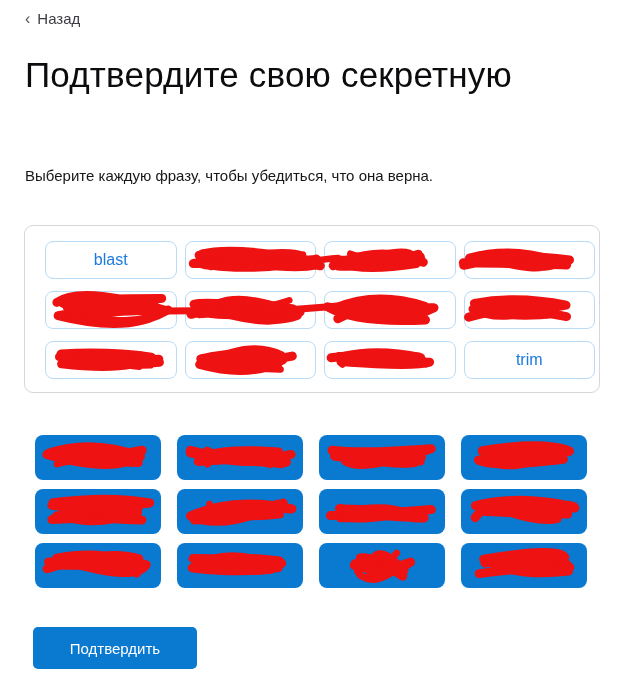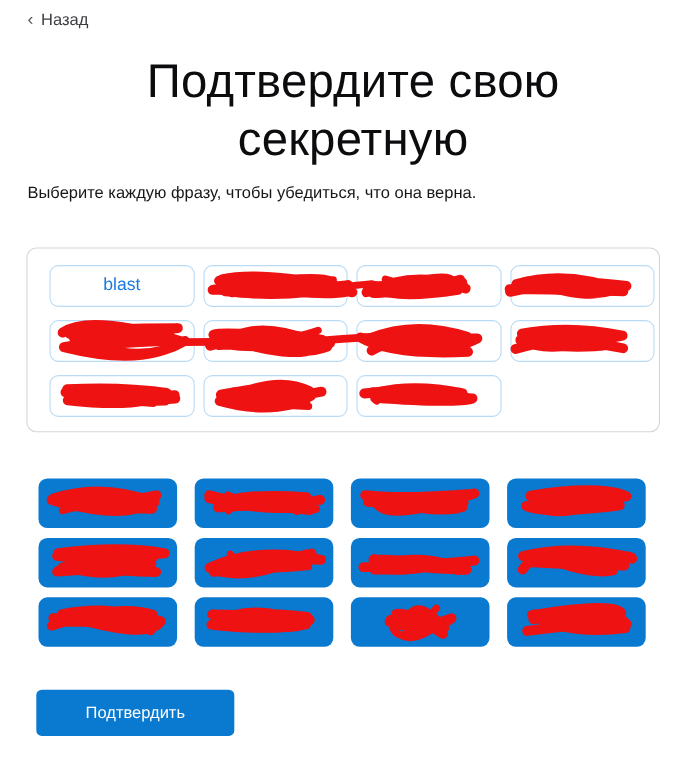--- a/index.html
+++ b/index.html
@@ -11,23 +11,22 @@
   
   .back {
     position:absolute; left:25px; top:10px;
     display:flex; align-items:center; gap:7px;
     font-size:15px; color:#3c3c43; text-decoration:none; cursor:pointer;
   }
   .back .chev { font-size:16px; color:#55555c; line-height:1; }
   
   .title {
     position:absolute; left:25px; top:48px; width:592px;
-    font-size:43px; font-weight:400; color:#0c0c0f; letter-spacing:.2px;
+    font-size:35px; font-weight:400; color:#0c0c0f; letter-spacing:.2px;
     line-height:53px;
-    text-align:center;
   }
   .title span { display:block; }
   
   .subtitle {
     position:absolute; left:25px; top:167px;
     font-size:15px; color:#17171a;
   }
   
   .phrase-panel {
     position:absolute; left:24px; top:225px; width:576px; height:168px;
@@ -49,21 +48,21 @@
   }
   .choice {
     height:45px; border:none; border-radius:8px;
     background:#0a79d0; color:#fff;
     display:flex; align-items:center; justify-content:center;
     cursor:pointer;
   }
   .choice-label { font-size:14px; color:#ffffff; }
   
   .confirm {
-    position:absolute; left:33px; top:627px; width:180px; height:42px;
+    position:absolute; left:33px; top:627px; width:164px; height:42px;
     background:#0a79d0; color:#fff; border:none; border-radius:5px;
     font-size:15px; cursor:pointer; font-family:inherit;
   }
   
   .scribbles {
     position:absolute; left:0; top:0; width:634px; height:688px;
     pointer-events:none; z-index:10;
   }
 </style>
 </head>
@@ -108,20 +107,23 @@
         <span class="slot-label"></span>
       </div>
       <div class="slot">
         <span class="slot-label"></span>
       </div>
       <div class="slot">
         <span class="slot-label"></span>
       </div>
       <div class="slot">
         <span class="slot-label"></span>
+      </div>
+      <div class="slot">
+        <span class="slot-label">trim</span>
       </div>
     </div>
 
   <div class="choices" id="choices">
       <button class="choice">
         <span class="choice-label"></span>
       </button>
       <button class="choice">
         <span class="choice-label"></span>
       </button>

